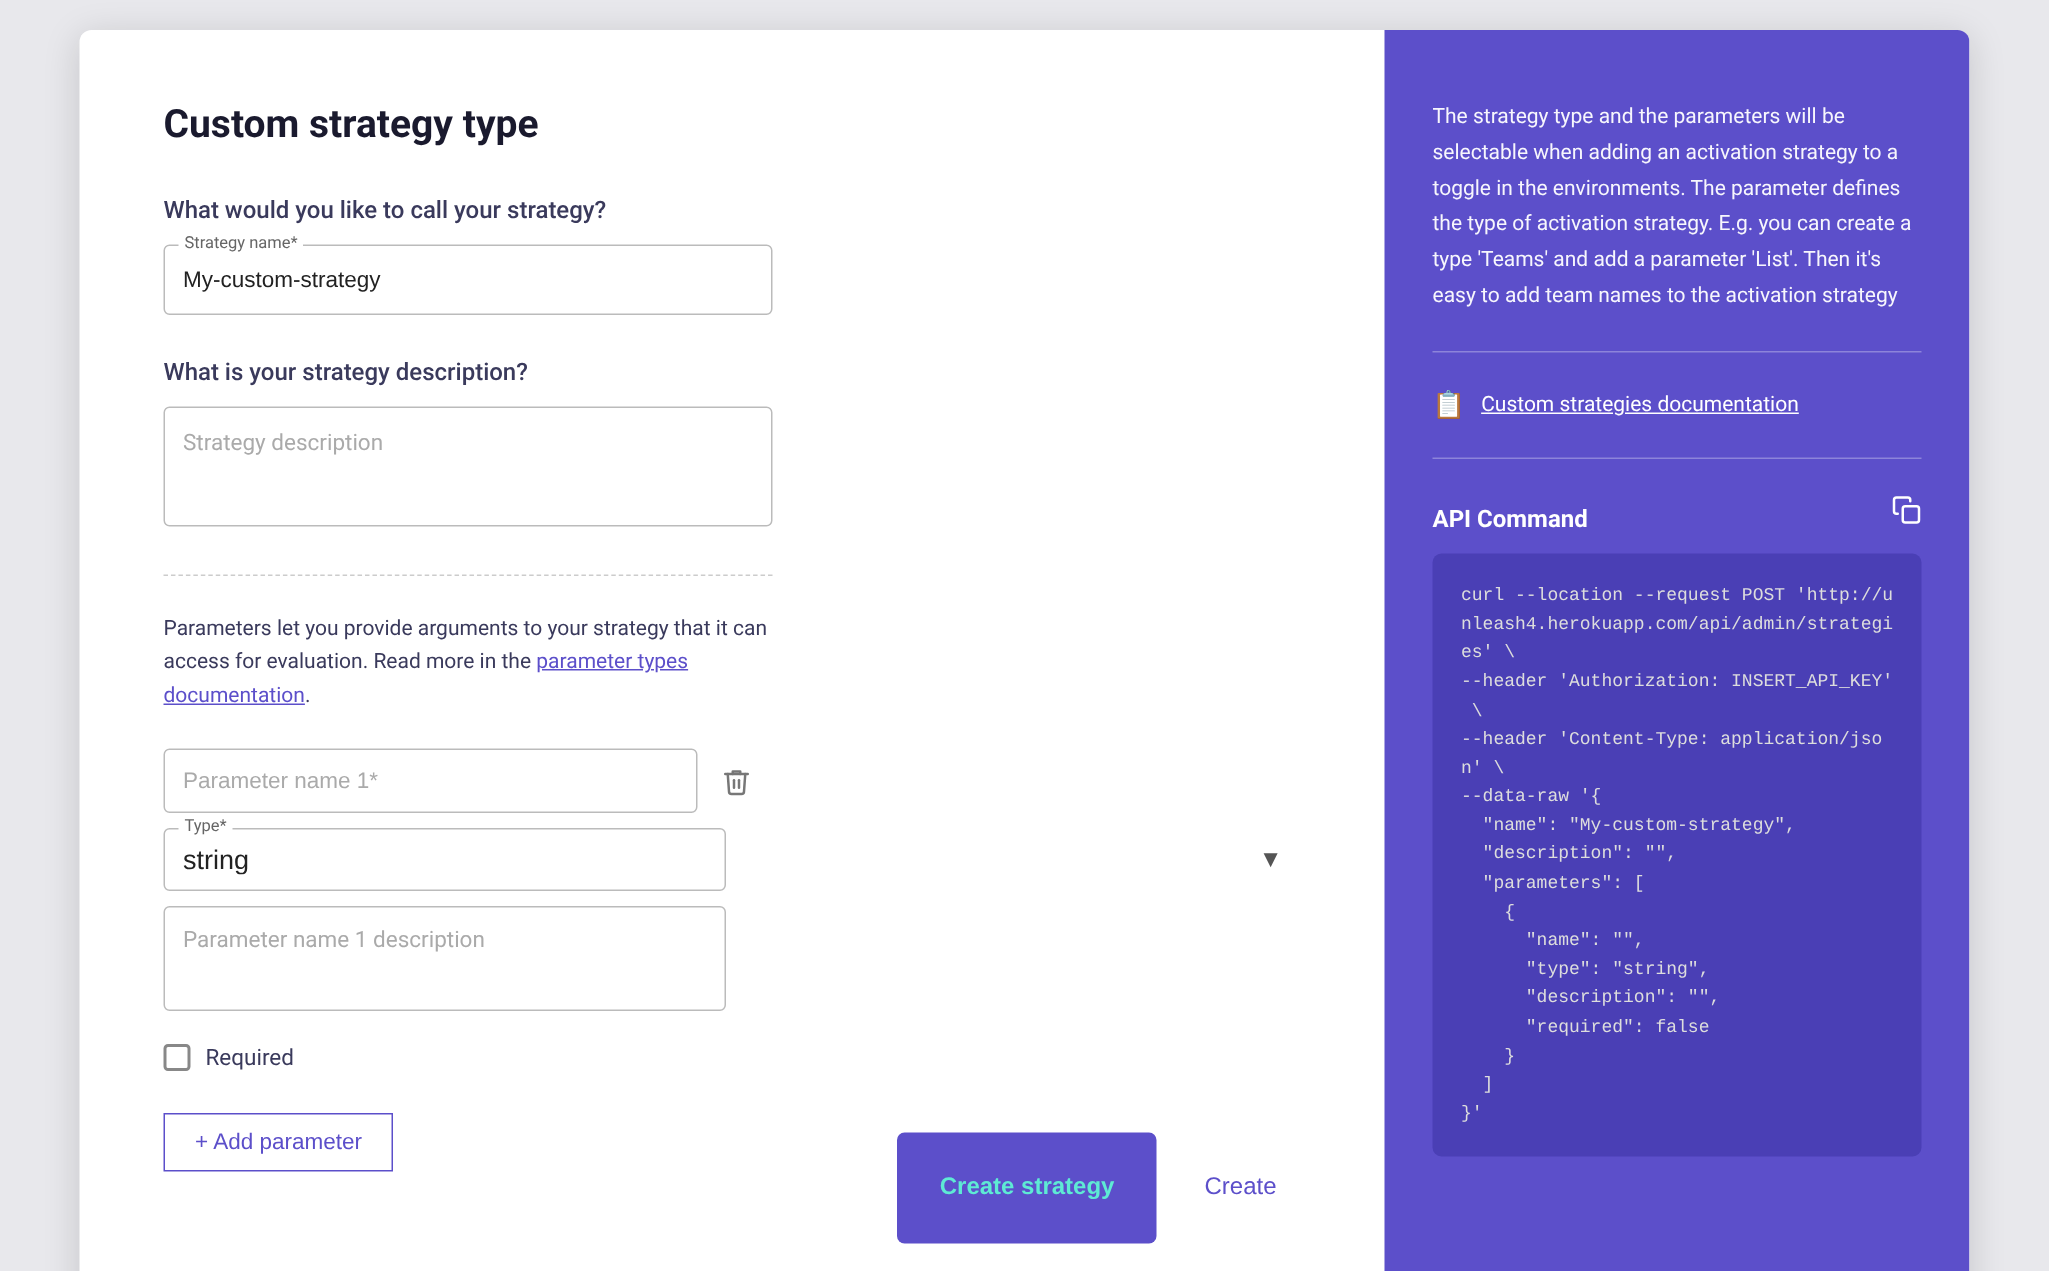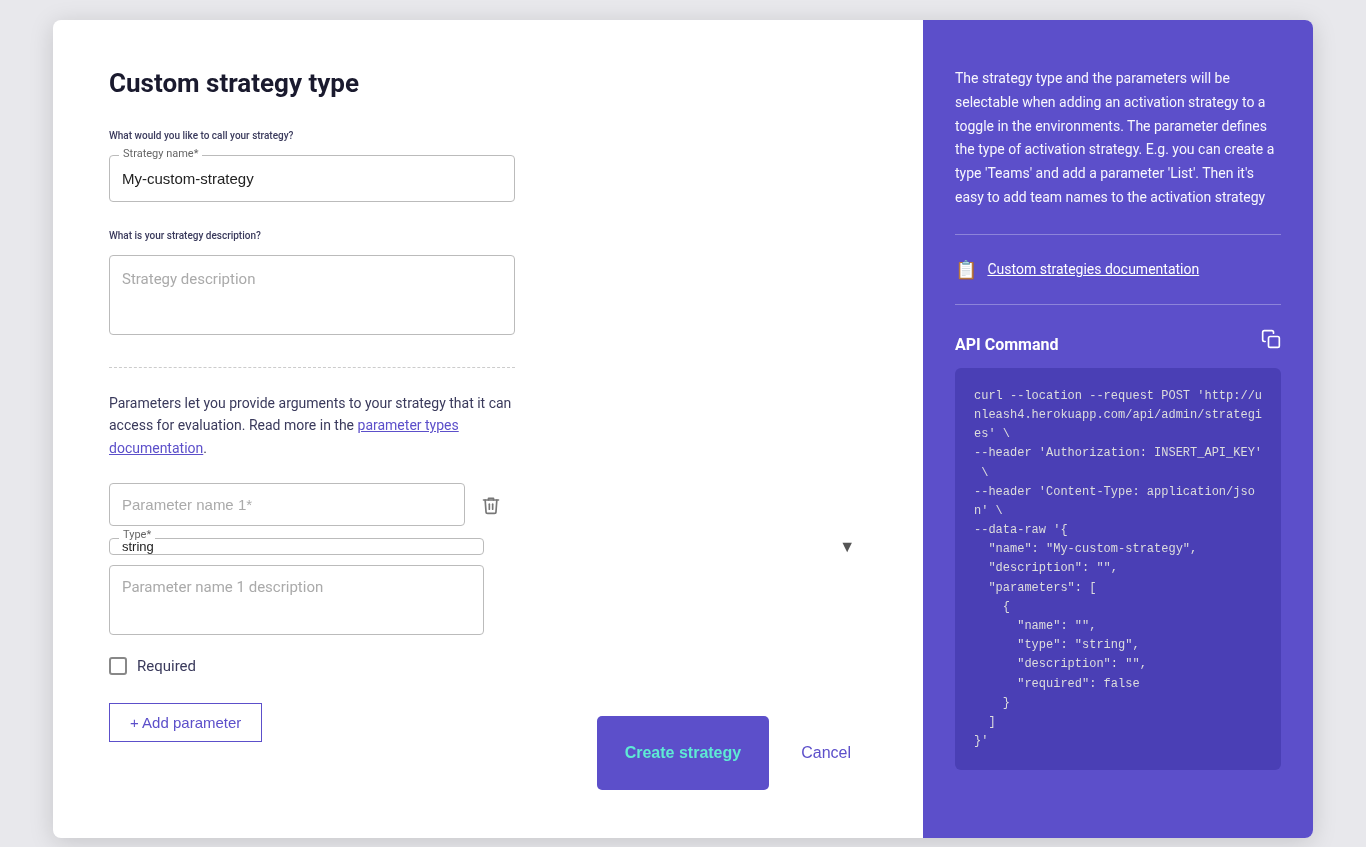--- a/index.html
+++ b/index.html
@@ -33,21 +33,21 @@
       padding: 36px 32px;
       position: relative;
     }
     .page-title {
       font-size: 26px;
       font-weight: 700;
       color: #1a1a2e;
       margin-bottom: 32px;
     }
     .section-label {
-      font-size: 10px;
+      font-size: 16px;
       color: #3a3a5c;
       font-weight: 500;
       margin-bottom: 14px;
     }
     .input-group {
       position: relative;
       margin-bottom: 28px;
     }
     .input-group label {
       position: absolute;
@@ -140,24 +140,24 @@
       top: -8px;
       left: 10px;
       background: white;
       font-size: 11px;
       color: #666;
       padding: 0 4px;
       z-index: 1;
     }
     .type-select {
       width: 375px;
-      padding: 0 12px;
+      padding: 10px 12px;
       border: 1.5px solid #bbb;
       border-radius: 4px;
-      font-size: 13px;
+      font-size: 18px;
       color: #222;
       background: white;
       appearance: none;
       outline: none;
       cursor: pointer;
     }
     .select-arrow {
       position: absolute;
       right: 12px;
       top: 50%;
@@ -358,21 +358,21 @@
       <input type="checkbox" class="checkbox" style="">
       <span class="required-label">Required</span>
     </div>
 
     <button class="add-param-btn">
       <span>+ Add parameter</span>
     </button>
 
     <div class="actions-footer">
       <button class="btn-primary">Create strategy</button>
-      <button class="btn-cancel">Cancel</button>
+      <button class="btn-cancel">Create</button>
     </div>
   </div>
 
   <div class="right-panel">
     <p class="right-panel-text">The strategy type and the parameters will be selectable when adding an activation strategy to a toggle in the environments. The parameter defines the type of activation strategy. E.g. you can create a type 'Teams' and add a parameter 'List'. Then it's easy to add team names to the activation strategy</p>
 
     <hr class="right-panel-divider">
 
     <div class="doc-link-row">
       <span class="doc-icon">📋</span>

